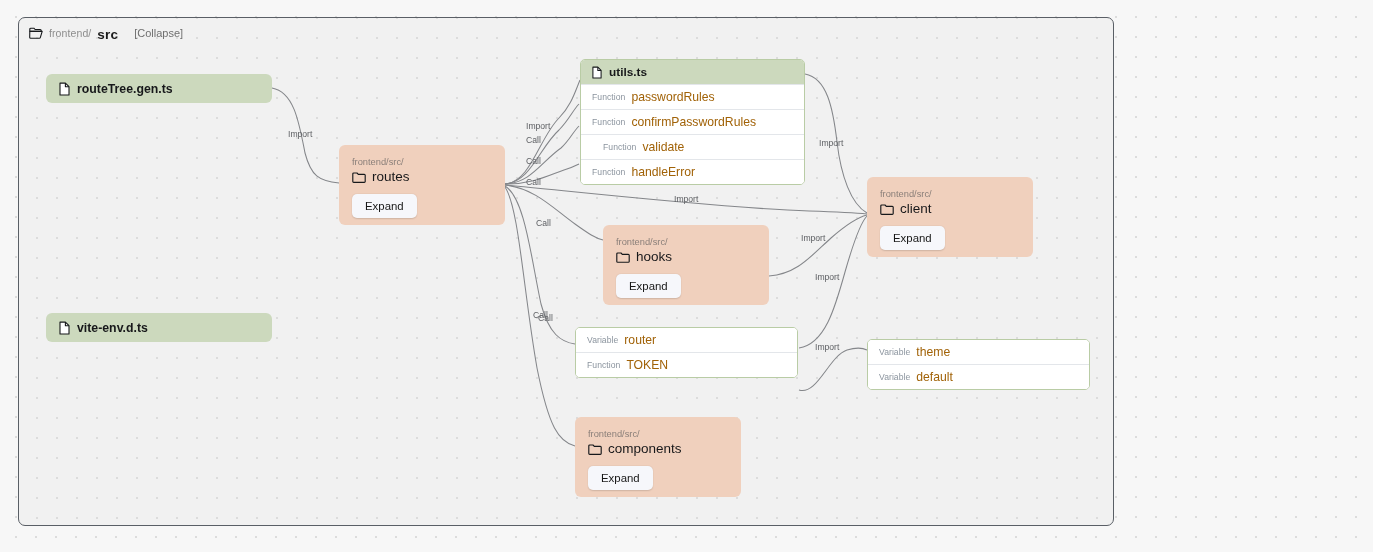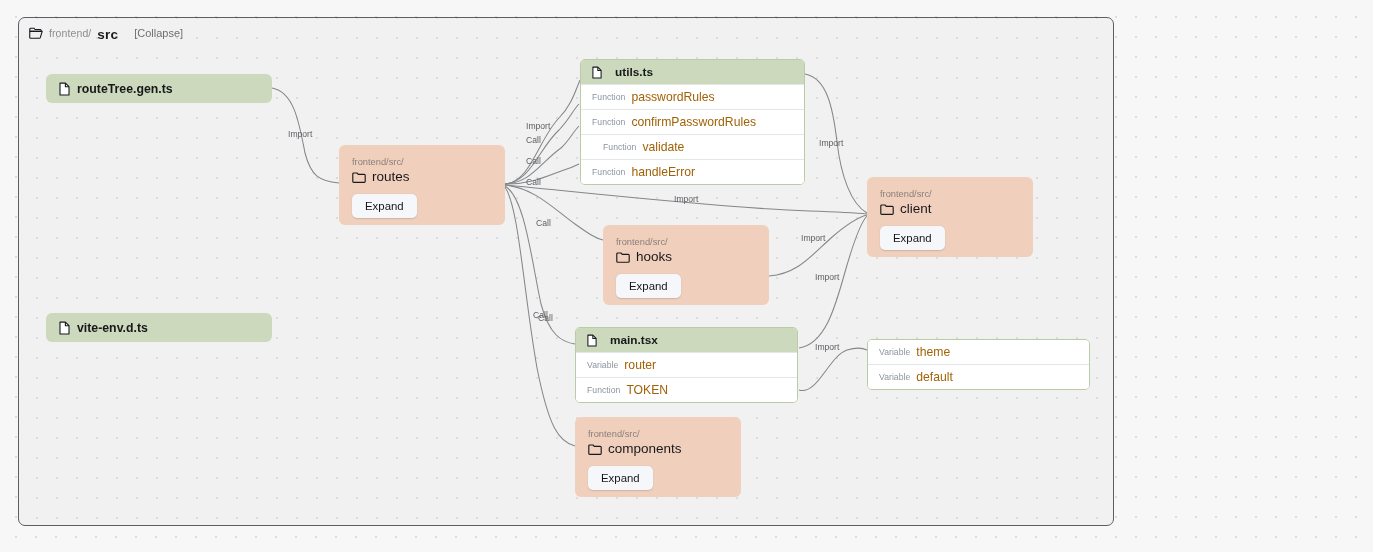--- a/index.html
+++ b/index.html
@@ -147,21 +147,21 @@
   .file-card {
     border: 1px solid #b9cca5;
     border-radius: 5px;
     background: #ffffff;
     overflow: hidden;
   }
   .file-card .fc-header {
     background: #ccd9bd;
     display: flex;
     align-items: center;
-    gap: 13px;
+    gap: 7px;
     padding: 0 11px;
     height: 24px;
     font-size: 11.8px;
     font-weight: bold;
     color: #17181a;
   }
   .file-card .fc-row {
     background: #ffffff;
     border-top: 1px solid #e3e6ea;
     height: 22px;
@@ -365,29 +365,20 @@
       <span class="fc-kind">Function</span>
       <span class="fc-label">validate</span>
     </div>
     <div class="fc-row">
       <span class="fc-kind">Function</span>
       <span class="fc-label">handleError</span>
     </div>
   </div>
 
   <div class="node file-card" style="left:556px; top:309px; width:223px;">
-    <div class="fc-header">
-      <span>
-        <svg class="file-glyph" width="10" height="13" viewBox="0 0 11 14" aria-hidden="true">
-          <path d="M1 1.1 h5.4 l3.6 3.6 v8.3 h-9 z" fill="#fff" stroke="#16181b" stroke-width="1.15" stroke-linejoin="round"></path>
-          <path d="M6.4 1.1 v3.6 h3.6" fill="none" stroke="#16181b" stroke-width="1.15" stroke-linejoin="round"></path>
-        </svg>
-      </span>
-      <span>main.tsx</span>
-    </div>
     <div class="fc-row">
       <span class="fc-kind">Variable</span>
       <span class="fc-label">router</span>
     </div>
     <div class="fc-row">
       <span class="fc-kind">Function</span>
       <span class="fc-label">TOKEN</span>
     </div>
   </div>
 

